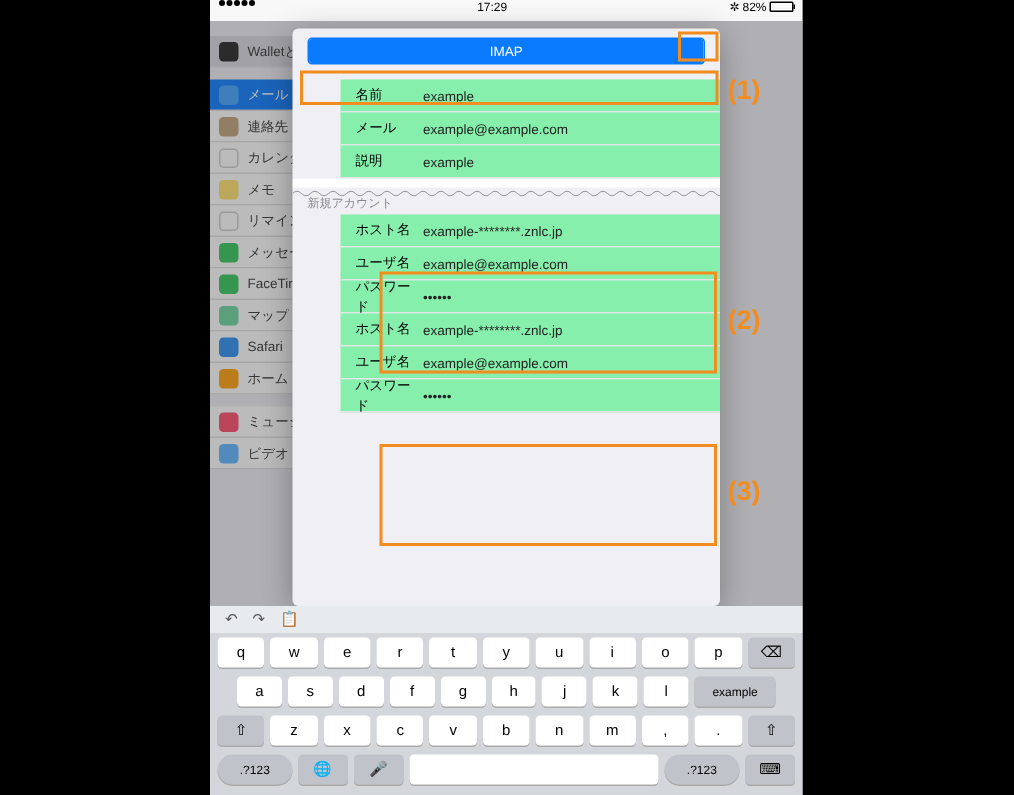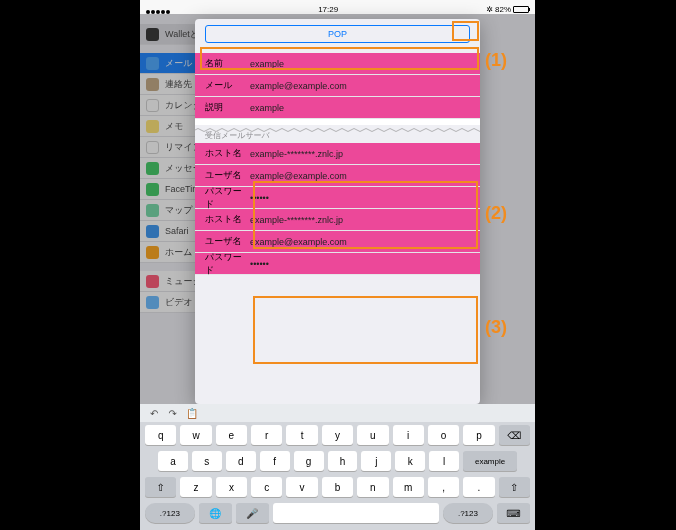--- a/index.html
+++ b/index.html
@@ -1,21 +1,21 @@
 <!DOCTYPE html>
 <html><head>
 <meta charset="utf-8">
 <style>
   * { box-sizing: border-box; margin: 0; padding: 0; font-family: -apple-system, "Helvetica Neue", Arial, sans-serif; }
   body { background: #000; display: flex; justify-content: center; }
   .stage { width: 676px; height: 530px; background: #000; position: relative; }
   .device { position: absolute; left: 140px; top: 0; width: 395px; height: 530px; background: #e9e9ef; overflow: hidden; }
 
   
-  .status { height: 14px; background: #f8f8f8; display: flex; align-items: flex-end; justify-content: space-between; padding: 0 6px; font-size: 8px; color: #000; }
+  .status { height: 14px; background: #f8f8f8; display: flex; align-items: flex-start; justify-content: space-between; padding: 0 6px; font-size: 8px; color: #000; }
   .status .left, .status .right { display: flex; align-items: center; gap: 2px; }
   .dots { display: flex; gap: 1px; }
   .dot { width: 4px; height: 4px; border-radius: 50%; background: #000; }
   .battery { width: 16px; height: 7px; border: 1px solid #000; border-radius: 1px; position: relative; }
   .battery::after { content: ""; position: absolute; right: -2px; top: 1px; width: 1px; height: 3px; background: #000; }
   .battery .fill { width: 95%; height: 100%; background: #000; }
 
   
   .bg { position: absolute; left: 0; top: 14px; right: 0; bottom: 0; background: #efeff4; }
   .bg .apprail { position: absolute; left: 0; top: 10px; width: 115px; }
@@ -31,21 +31,21 @@
   .navbar .cancel { color: #0a7aff; }
   .navbar .title { font-weight: 600; color: #000; }
   .navbar .next { color: #0a7aff; font-weight: 600; padding: 2px 6px; }
 
   .seg-wrap { padding: 6px 10px 2px; }
   .seg { display: flex; height: 18px; border: 1px solid #0a7aff; border-radius: 3px; overflow: hidden; font-size: 9px; }
   .seg div { flex: 1; text-align: center; line-height: 16px; color: #0a7aff; }
   .seg div.active { background: #0a7aff; color: #fff; }
 
   .section-label { font-size: 8px; color: #8a8a8e; padding: 5px 10px 2px; }
-  .formrow { display: flex; align-items: center; height: 22px; background: #ec4899; border-bottom: 1px solid #e5e5e8; padding: 0 10px; font-size: 9px; }
+  .formrow { display: flex; align-items: center; height: 22px; background: #86efac; border-bottom: 1px solid #e5e5e8; padding: 0 10px; font-size: 9px; margin-left: 32px; }
   .formrow .label { width: 45px; color: #000; flex-shrink: 0; }
   .formrow .value { color: #222; flex: 1; border: none; outline: none; font-size: 9px; background: transparent; }
 
   
   .kbarea { position: absolute; left: 0; bottom: 0; right: 0; height: 126px; background: #d3d6db; }
   .kundo { height: 18px; display: flex; align-items: center; gap: 10px; padding: 0 10px; font-size: 10px; color: #555; background: #e8ebee; }
   .krow { display: flex; gap: 4px; padding: 3px 5px; }
   .key { flex: 1; height: 20px; background: #fff; border-radius: 3px; box-shadow: 0 1px 0 #aaa; display: flex; align-items: center; justify-content: center; font-size: 10px; }
   .key.gray { background: #c0c4ca; }
   .key.wide { flex: 1.5; font-size: 8px; border-radius: 10px; }
@@ -136,41 +136,41 @@
             <span class="ricon" style="background:#5fb6ff"></span>
             <span>ビデオ</span>
           </div>
       </div>
       <div class="overlay-dim"></div>
     </div>
 
     <div class="sheet">
       <div class="seg-wrap">
         <div class="seg">
-          <div>POP</div>
+          <div class="active">IMAP</div>
         </div>
       </div>
       <div style="height:8px"></div>
       <div class="formrow">
           <span class="label">名前</span>
           <span class="value">example</span>
         </div>
       <div class="formrow">
           <span class="label">メール</span>
           <span class="value">example@example.com</span>
         </div>
       <div class="formrow">
           <span class="label">説明</span>
           <span class="value">example</span>
         </div>
       <div style="position:relative;height:6px;background:#fff"><svg viewBox="0 0 285 6" preserveAspectRatio="none">
             <path d="M0 3 Q 3 0 6 3 T 12 3 T 18 3 T 24 3 T 30 3 T 36 3 T 42 3 T 48 3 T 54 3 T 60 3 T 66 3 T 72 3 T 78 3 T 84 3 T 90 3 T 96 3 T 102 3 T 108 3 T 114 3 T 120 3 T 126 3 T 132 3 T 138 3 T 144 3 T 150 3 T 156 3 T 162 3 T 168 3 T 174 3 T 180 3 T 186 3 T 192 3 T 198 3 T 204 3 T 210 3 T 216 3 T 222 3 T 228 3 T 234 3 T 240 3 T 246 3 T 252 3 T 258 3 T 264 3 T 270 3 T 276 3 T 282 3 T 288 3" stroke="#888" fill="none" stroke-width="0.6"></path>
           </svg></div>
 
-      <div class="section-label">受信メールサーバ</div>
+      <div class="section-label">新規アカウント</div>
       <div class="formrow">
           <span class="label">ホスト名</span>
           <span class="value">example-********.znlc.jp</span>
         </div>
       <div class="formrow">
           <span class="label">ユーザ名</span>
           <span class="value">example@example.com</span>
         </div>
       <div class="formrow">
           <span class="label">パスワード</span>

